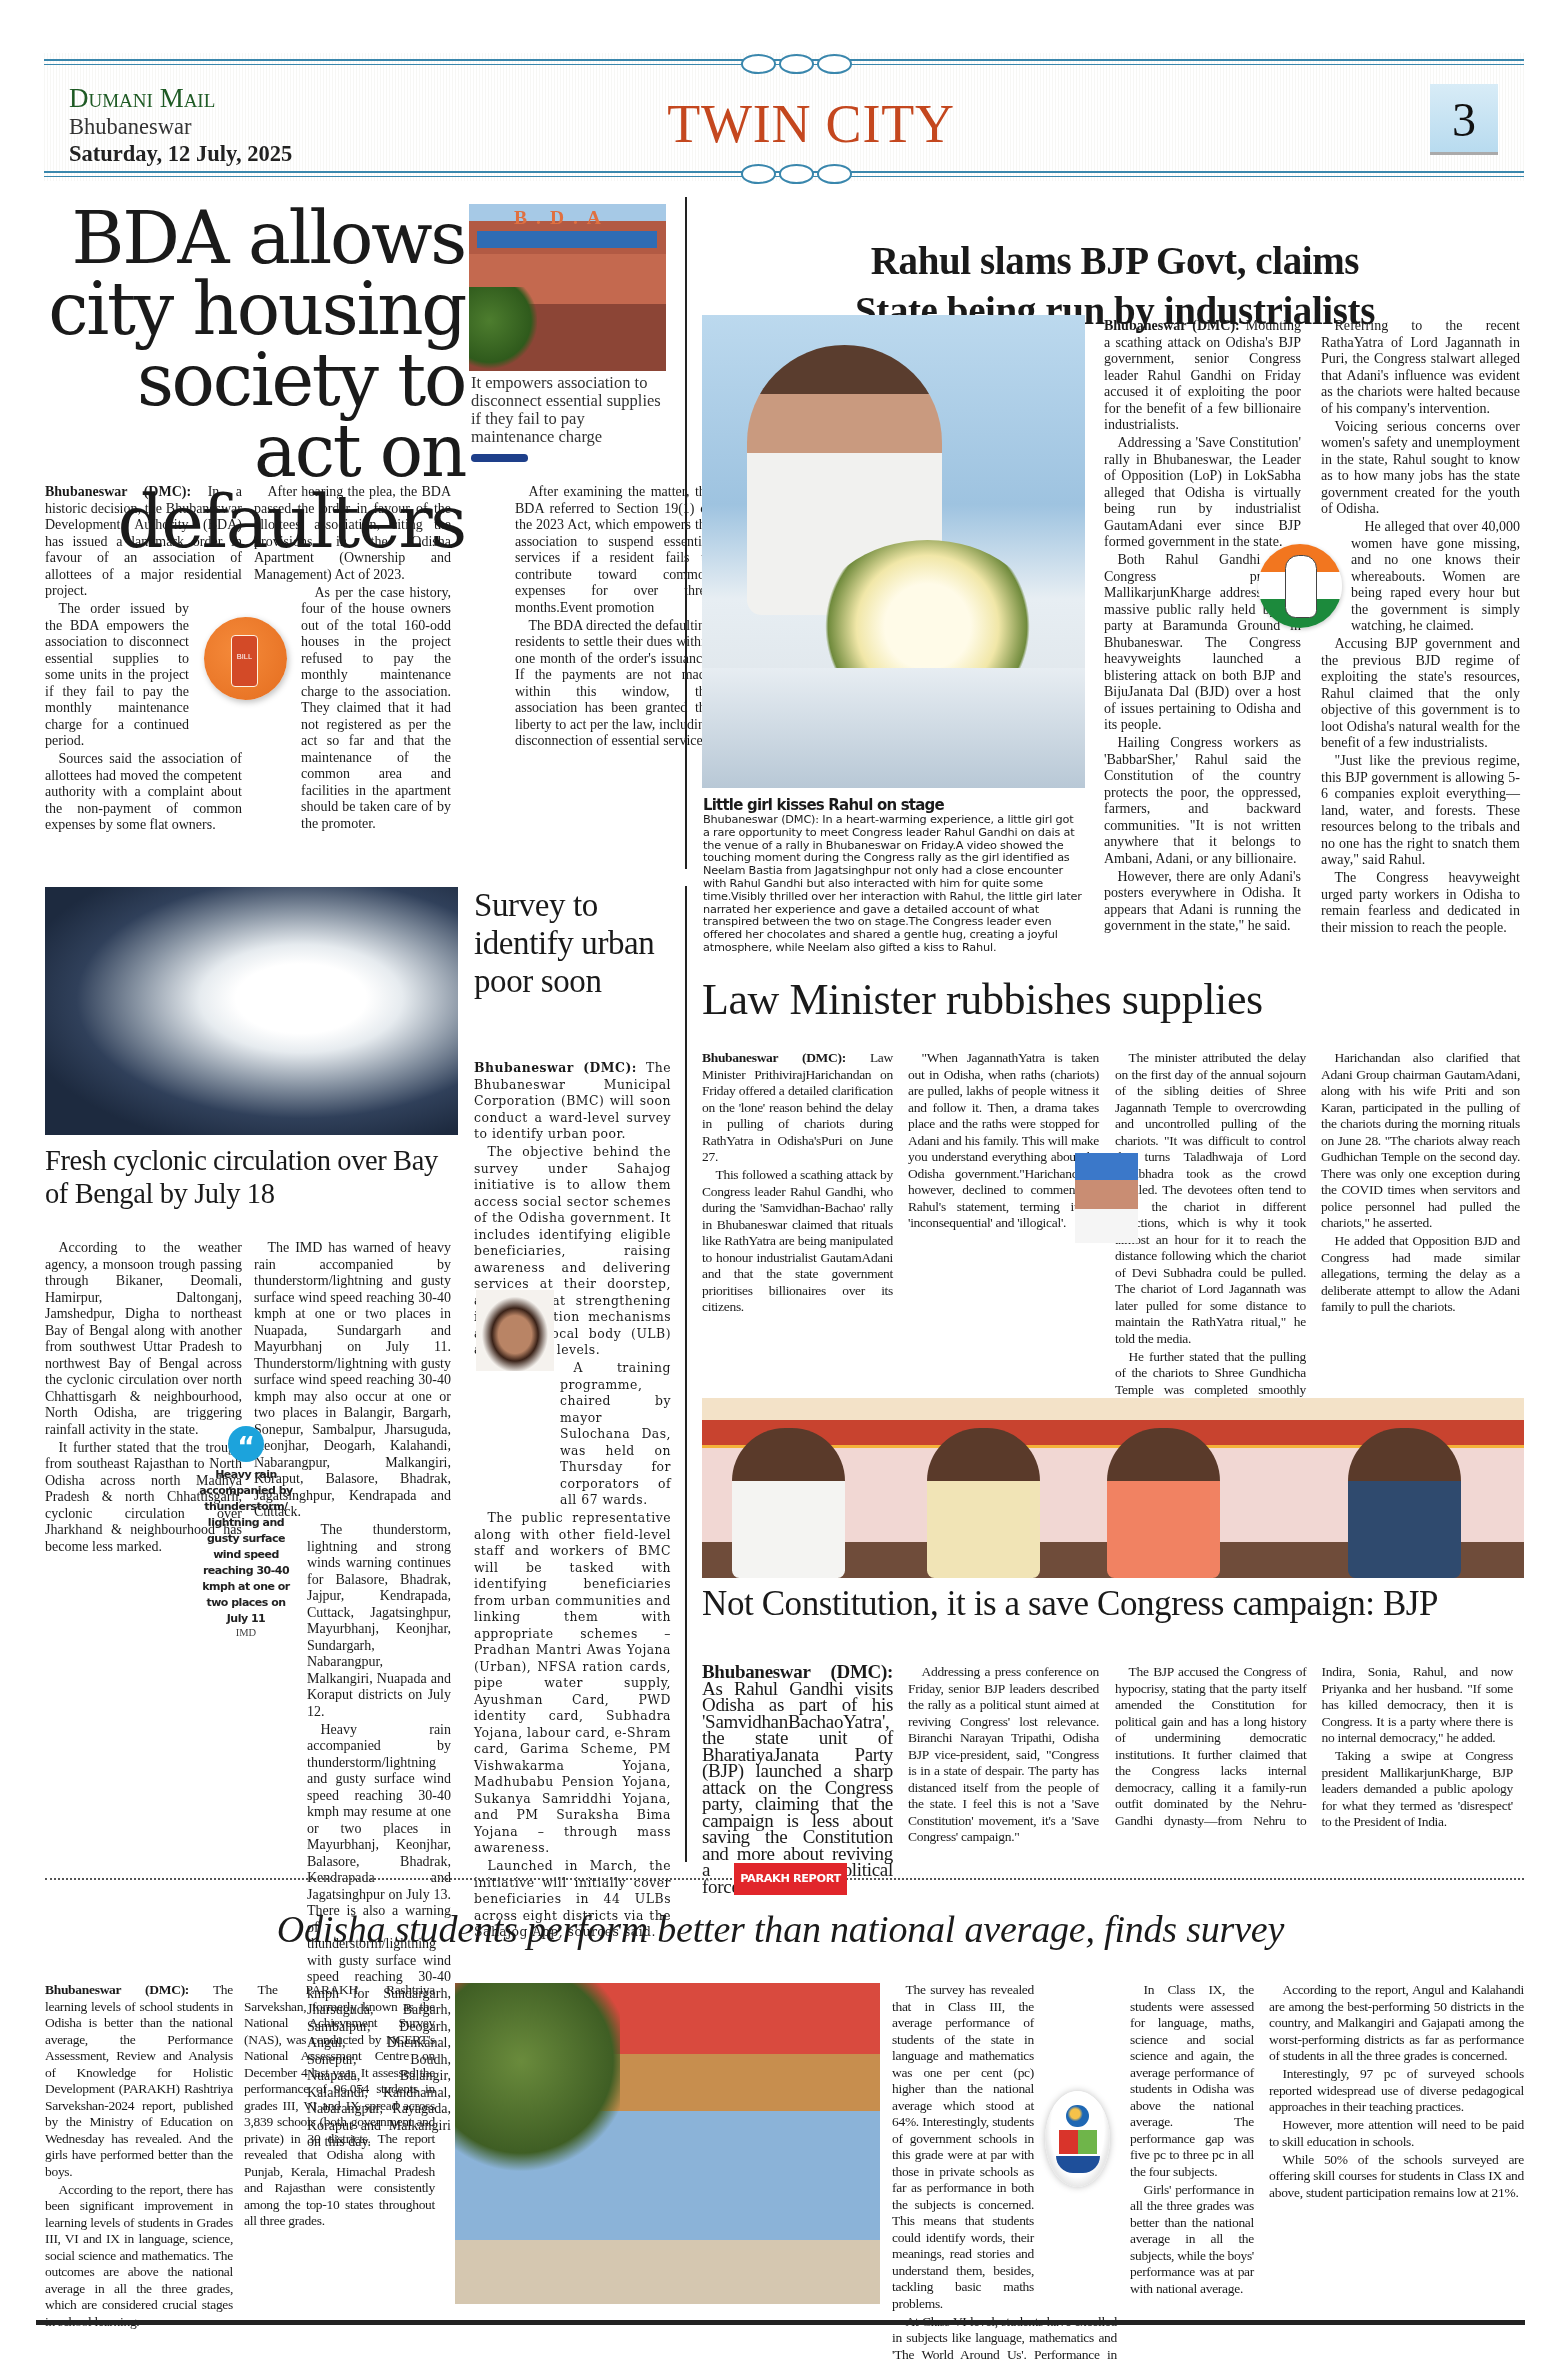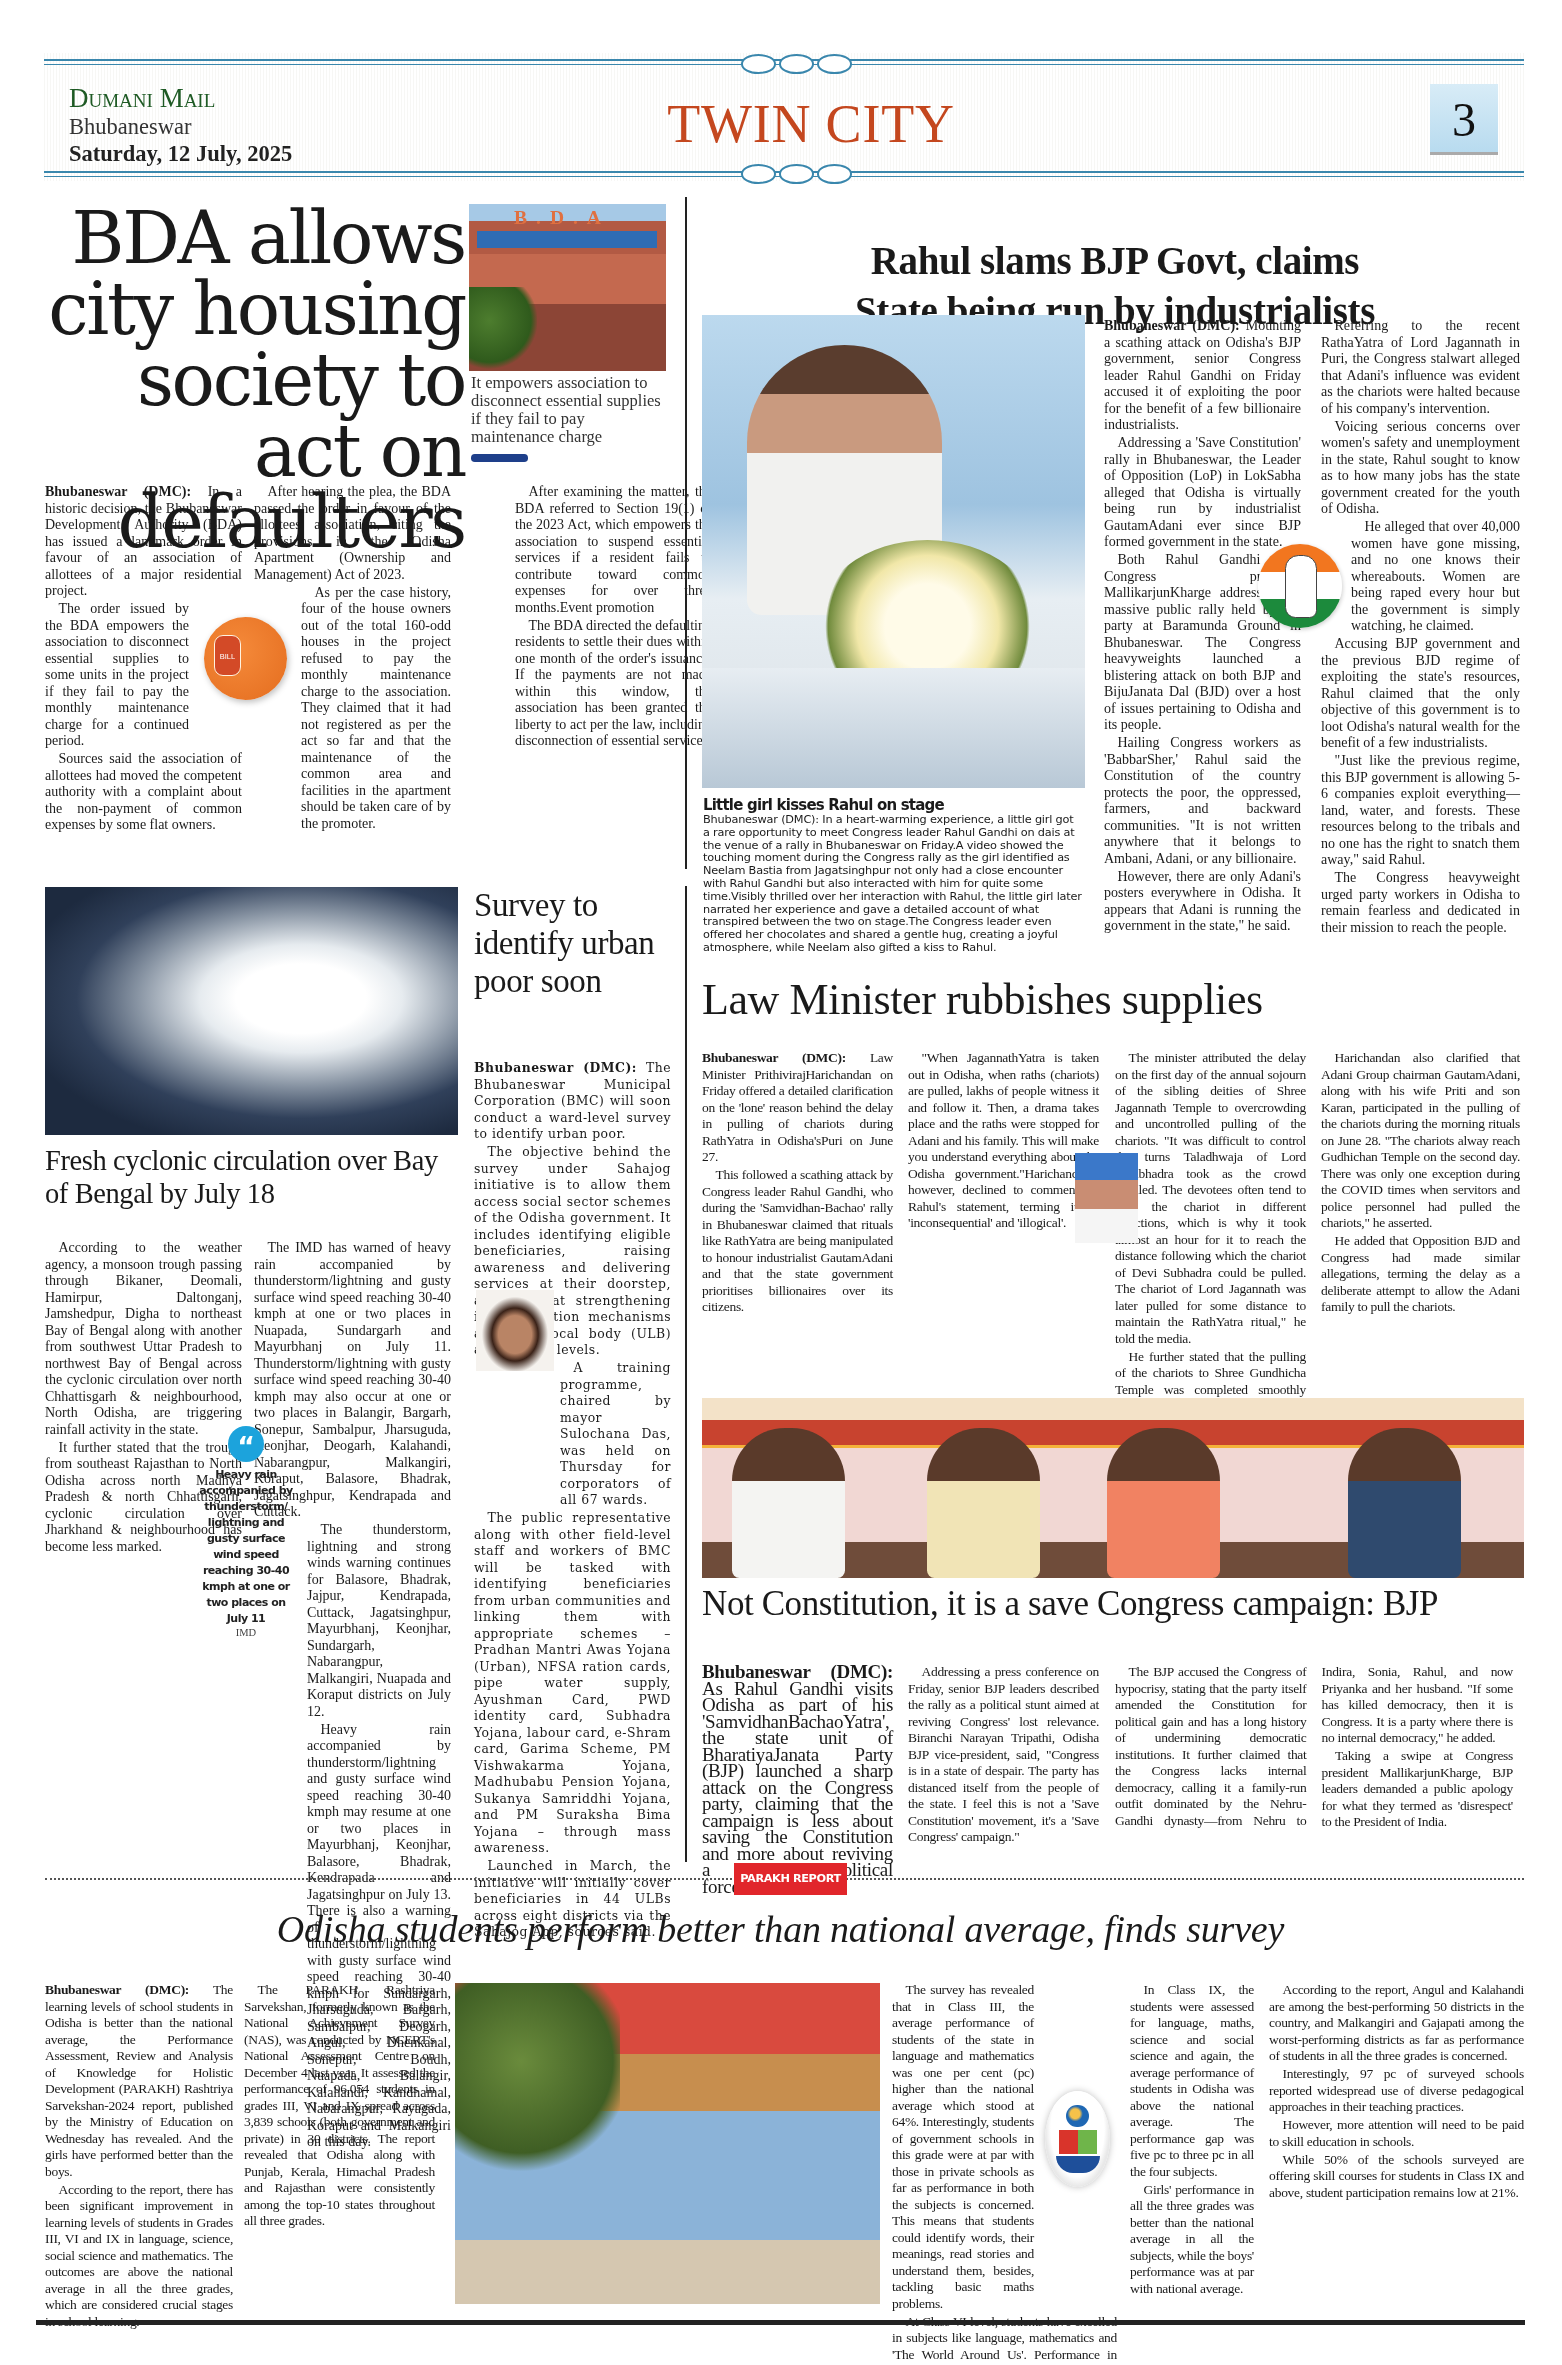--- a/index.html
+++ b/index.html
@@ -35,21 +35,21 @@
   
   .hl-bda { left: 45px; top: 203px; width: 420px; text-align: right; font-size: 72px; line-height: 71px; font-weight: normal; font-family: "DejaVu Serif", serif; letter-spacing: -2.3px; }
   .bda-photo { left: 469px; top: 204px; width: 197px; height: 167px; background: linear-gradient(180deg,#a6c9e6 0 10%, #b25a44 10% 30%, #c4694f 30% 60%, #8c4536 60% 100%); overflow: hidden; }
   .bda-photo .sign { position:absolute; left:7.5px; top:27px; width:180px; height:16.5px; background:#2f6cb4; color:#fff; font-size:9px; text-align:center; line-height:16.5px; }
   .bda-photo .letters { position:absolute; left:45px; top:3px; font-size:19.5px; color:#e07040; font-weight:bold; letter-spacing:9px; }
   .bda-photo .palm { position:absolute; left:0; top:83px; width:68px; height:84px; background: radial-gradient(circle at 30% 40%, #4d7d2e, #2f5a1c 60%, transparent 70%); }
   .bda-caption { left: 471px; top: 374px; width: 197px; font-size: 16.5px; line-height: 18px; color: #333; font-family: "Liberation Serif", serif; }
   .blue-bar { left: 471px; top: 454px; width: 57px; height: 7.5px; border-radius: 3.8px; background: #1e3f8a; }
 
   .bill-icon { left: 204px; top: 617px; width: 83px; height: 83px; border-radius: 50%; background: radial-gradient(circle at 40% 40%, #f58a3a, #e46d1f); box-shadow: 1.5px 2.3px 6px rgba(0,0,0,0.25); }
-  .bill-icon .doc { position:absolute; left:10px; top:18px; width:27px; height:41px; border:1.5px solid #fff3e0; border-radius:9px; background:#d34a27; color:#fff; font-size:7.5px; text-align:center; line-height:41px; font-family:"Liberation Sans",sans-serif; }
+  .bill-icon .doc { position:absolute; left:27px; top:18px; width:27px; height:52px; border:1.5px solid #fff3e0; border-radius:4px; background:#d34a27; color:#fff; font-size:7.5px; text-align:center; line-height:41px; font-family:"Liberation Sans",sans-serif; }
 
   .hl-rahul { left: 706px; top: 201px; width: 818px; text-align: center; font-size: 39px; line-height: 50px; font-weight: bold; font-family: "Liberation Serif", serif; letter-spacing: -0.4px; margin-top: 35px; }
   .rahul-photo { left: 702px; top: 315px; width: 383px; height: 473px; background: linear-gradient(180deg, #bcd9ee 0%, #9ec3e0 40%, #e7eef3 60%, #d9dfe4 100%); overflow: hidden; }
   .rahul-photo .person { position:absolute; left:45px; top:30px; width:195px; height:270px; border-radius: 98px 98px 15px 15px; background: linear-gradient(180deg,#5a3d2e 0 18%, #c99a7f 18% 40%, #f1f1ef 40% 100%); }
   .rahul-photo .flowers { position:absolute; left:113px; top:225px; width:225px; height:173px; border-radius: 50%; background: radial-gradient(circle,#fffbe8 0 30%, #f1e7a8 50%, #6f8a3c 70%, transparent 72%); }
   .rahul-photo .podium { position:absolute; left:0; top:353px; width:383px; height:120px; background: linear-gradient(180deg,#e7edf2,#b8c8d6); }
   .girl-caption-title { left: 703px; top: 796px; font-size: 15px; font-weight: bold; font-family: "DejaVu Sans", sans-serif; letter-spacing: -0.8px; }
   .girl-caption-body { left: 703px; top: 814px; width: 379px; font-size: 11.3px; line-height: 12.8px; font-family: "DejaVu Sans", sans-serif; letter-spacing: -0.2px; }
 
   .congress-logo { left: 1258px; top: 544px; width: 84px; height: 84px; border-radius: 50%; overflow: hidden; background: linear-gradient(180deg, #f2761f 0 33%, #ffffff 33% 66%, #1c8a3c 66% 100%); box-shadow: 0.8px 1.5px 4.5px rgba(0,0,0,0.2); }

